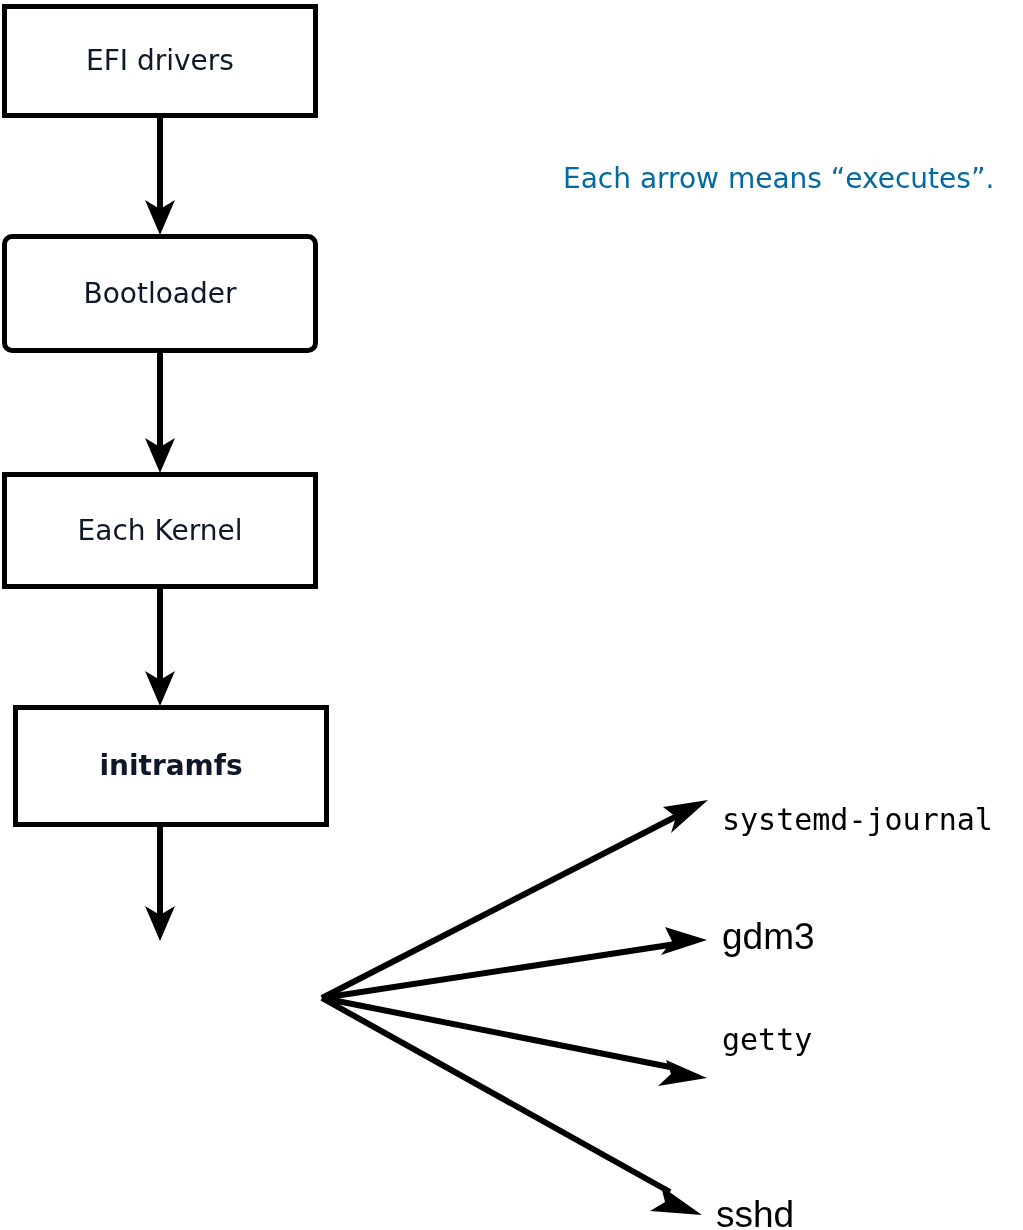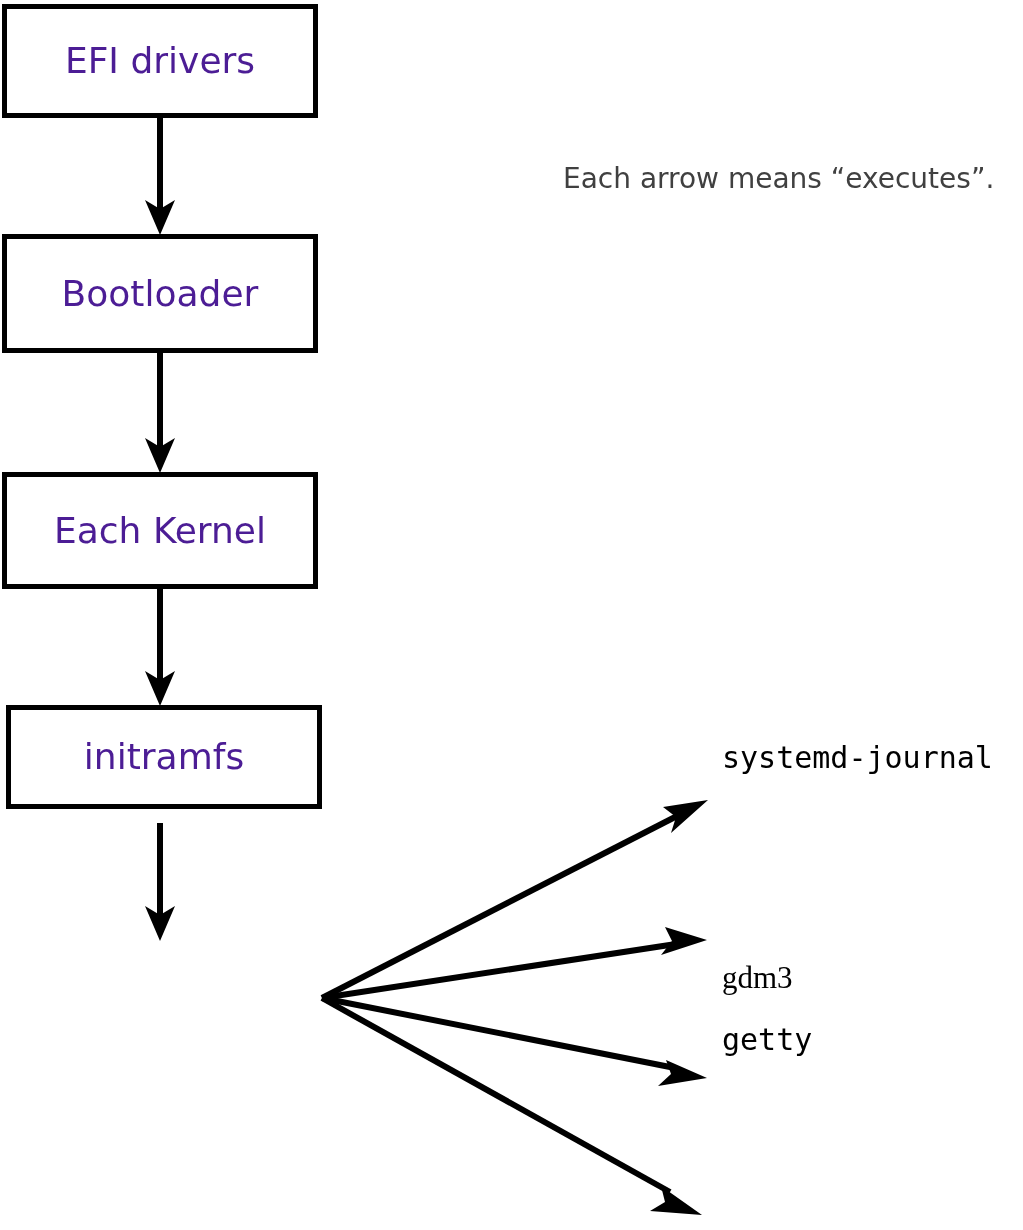--- a/index.html
+++ b/index.html
@@ -30,47 +30,46 @@
     position: absolute;
     box-sizing: border-box;
     background: #ffffff;
     border: 5px solid #000000;
     display: flex;
     align-items: center;
     justify-content: center;
   }
   .stage-label {
     font-family: "DejaVu Sans", "Liberation Sans", sans-serif;
-    font-size: 36px;
+    font-size: 28px;
     line-height: 1;
-    color: #4c1d95;
+    color: #0f172a;
     white-space: nowrap;
     letter-spacing: 0px;
   }
   .service-label {
     position: absolute;
     white-space: nowrap;
     color: #000000;
     line-height: 1;
   }
   .service-label.mono {
     font-family: "DejaVu Sans Mono", "Liberation Mono", monospace;
     font-size: 30px;
   }
   .service-label.sans {
-    font-family: Liberation Serif, serif;
-    font-size: 31px;
-    margin-top: 44px;
+    font-family: Liberation Sans, sans-serif;
+    font-size: 37px;
   }
   .note-text {
     position: absolute;
     font-family: "DejaVu Sans", "Liberation Sans", sans-serif;
     font-size: 28px;
     line-height: 1;
-    color: #404040;
+    color: #0369a1;
     white-space: nowrap;
   }
 </style>
 </head>
 <body>
 
 <div id="canvas">
 
   <svg id="diagram-svg" viewBox="0 0 1023 1230" xmlns="http://www.w3.org/2000/svg">
 
@@ -113,34 +112,34 @@
       <line x1="322" y1="998" x2="670" y2="1192" stroke="#000000" stroke-width="6"></line>
       <path d="M 702 1215 L 661 1186 L 665 1202 L 650 1211 Z" fill="#000000"></path>
     </g>
 
   </svg>
 
   <div class="stage-box" style="left:2px; top:4px; width:316px; height:114px;">
     <span class="stage-label">EFI drivers</span>
   </div>
 
-  <div class="stage-box" style="left:2px; top:234px; width:316px; height:119px;">
+  <div class="stage-box" style="left:2px; top:234px; width:316px; height:119px;border-radius:10px;">
     <span class="stage-label">Bootloader</span>
   </div>
 
   <div class="stage-box" style="left:2px; top:472px; width:316px; height:117px;">
     <span class="stage-label">Each Kernel</span>
   </div>
 
-  <div class="stage-box" style="left:6px; top:705px; width:316px; height:104px;">
+  <div class="stage-box" style="left:13px; top:705px; width:316px; height:122px;font-weight:bold;">
     <span class="stage-label">initramfs</span>
   </div>
 
 
-  <div class="service-label mono" style="left:722px; top:743px;">systemd-journal</div>
+  <div class="service-label mono" style="left:722px; top:805px;">systemd-journal</div>
 
   <div class="service-label sans" style="left:722px; top:918px;">gdm3</div>
 
   <div class="service-label mono" style="left:722px; top:1025px;">getty</div>
 
   <div class="service-label sans" style="left:716px; top:1196px;text-align:right;">sshd</div>
 
   <div class="note-text" style="left:563px; top:165px;">Each arrow means “executes”.</div>
 
 </div>

